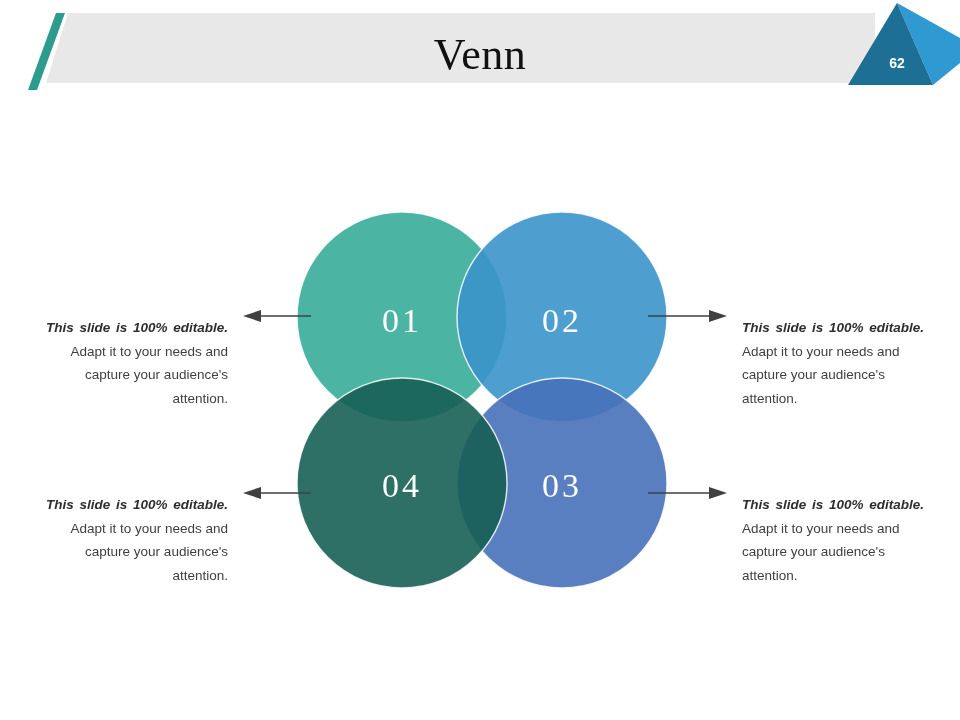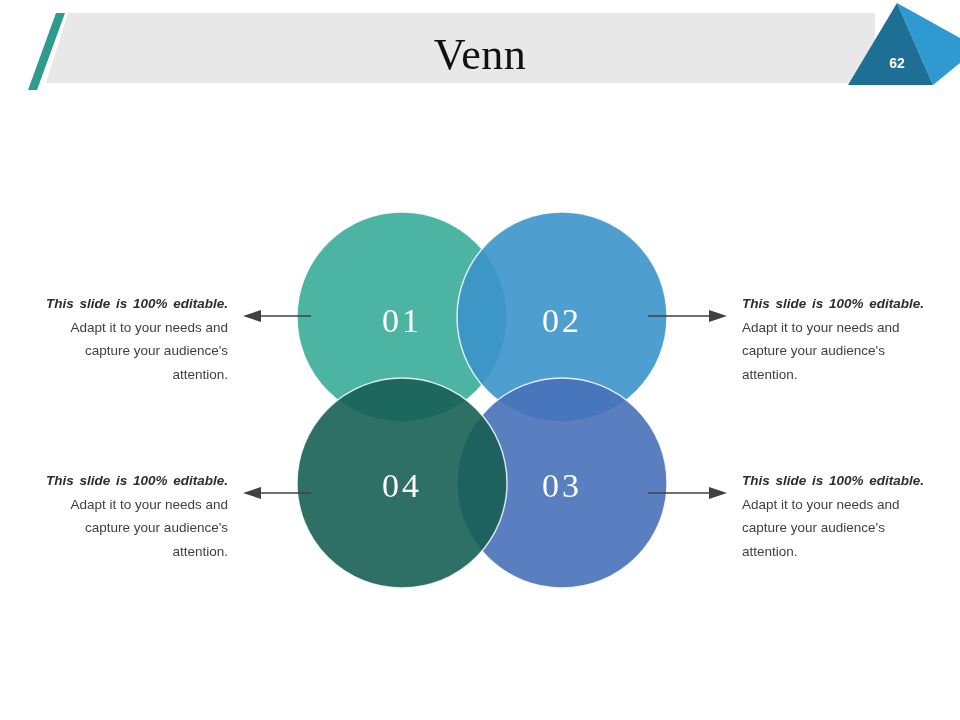--- a/index.html
+++ b/index.html
@@ -10,21 +10,21 @@
               display:flex;align-items:center;justify-content:center;
               font-family:"Liberation Serif","DejaVu Serif",serif;
               font-size:44px;color:#111111;letter-spacing:0.5px;}
   .venn-svg{position:absolute;left:0;top:0;width:960px;height:720px;display:block;}
   .venn-label{font-family:"Liberation Serif","DejaVu Serif",serif;
               font-size:34px;letter-spacing:3px;fill:#ffffff;
               font-variant-numeric:oldstyle-nums;font-feature-settings:"onum" 1;}
   .pagenum{font-family:"Liberation Sans","DejaVu Sans",sans-serif;
            font-size:14px;font-weight:bold;fill:#ffffff;}
   .callout{position:absolute;font-size:13.5px;line-height:23.5px;color:#3f3f3f;}
-  .callout .lead{font-weight:bold;font-style:italic;color:#2e2e2e;word-spacing:2px;}
+  .callout .lead{font-weight:bold;font-style:italic;color:#2e2e2e;word-spacing:2px;margin-top:24px;}
   .callout.align-right{text-align:right;}
   .callout.align-left{text-align:left;}
   .co-tl{left:38px;top:292px;width:190px;}
   .co-bl{left:38px;top:469px;width:190px;}
   .co-tr{left:742px;top:292px;width:205px;}
   .co-br{left:742px;top:469px;width:205px;}
 </style>
 </head>
 <body>
 

